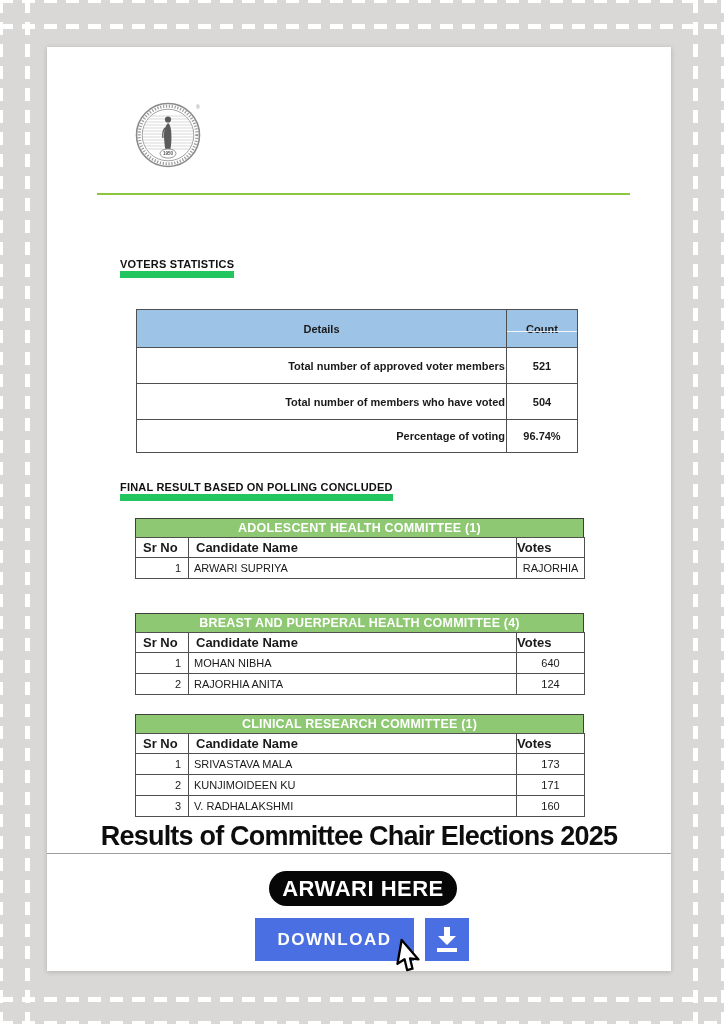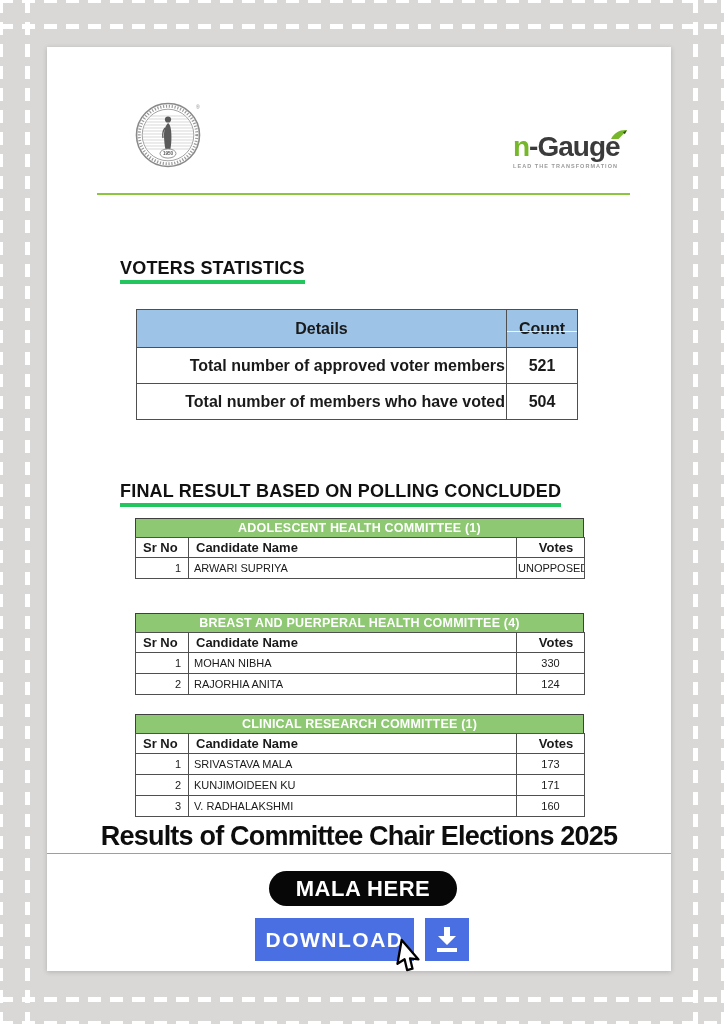--- a/index.html
+++ b/index.html
@@ -22,59 +22,59 @@
   
   .seal{position:absolute;left:88px;top:55px;width:66px;height:66px;}
   .ngauge{position:absolute;left:466px;top:86px;}
   .ng-row{font-size:28px;font-weight:bold;letter-spacing:-1px;line-height:28px;white-space:nowrap;}
   .ng-n{color:#76b82a;}
   .ng-rest{color:#3b3b3b;}
   .ng-leaf{position:absolute;right:-8px;top:-4px;}
   .ng-tag{font-size:5.5px;letter-spacing:1.05px;color:#9a9a9a;margin-top:2px;font-weight:bold;}
   .green-rule{position:absolute;left:50px;top:146px;width:533px;height:2px;background:#8cc63e;}
   
-  .h1{position:absolute;font-size:18px;font-weight:bold;color:#111;
-    border-bottom:4px solid #22c55e;padding-bottom:1px;letter-spacing:.2px;}
+  .h1{position:absolute;font-size:11px;font-weight:bold;color:#111;
+    border-bottom:7px solid #22c55e;padding-bottom:1px;letter-spacing:.2px;}
   .h1.voters{left:73px;top:211px;}
   .h1.final{left:73px;top:434px;}
   
   table{border-collapse:collapse;table-layout:fixed;}
   .stats{position:absolute;left:89px;top:262px;width:441px;}
-  .stats th,.stats td{border:1px solid #4f4f4f;font-size:16px;overflow:hidden;}
+  .stats th,.stats td{border:1px solid #4f4f4f;font-size:11px;overflow:hidden;}
   .stats th{background:#9dc3e6;height:35px;font-weight:bold;text-align:center;
     vertical-align:middle;position:relative;}
   .stats th.count::after{content:"";position:absolute;left:0;right:0;top:21px;height:1px;
     background:rgba(255,255,255,.85);}
   .stats td{height:33px;font-weight:bold;vertical-align:middle;}
   .stats tr.last td{height:30px;}
   .stats td.lbl{padding-left:11px;text-align:right;}
   .stats td.val{text-align:center;}
   
   .ctable{position:absolute;left:88px;width:449px;}
   .ctable .bar{height:19px;background:#8ec873;border:1px solid #3f3f3f;border-bottom:none;
     color:#fff;font-weight:bold;font-size:12.5px;text-align:center;line-height:19px;
     letter-spacing:.2px;box-sizing:border-box;}
   .ctable table{width:449px;}
   .ctable th,.ctable td{border:1px solid #4f4f4f;font-size:11px;vertical-align:middle;overflow:hidden;}
   .ctable th{height:17px;font-weight:bold;text-align:left;padding-left:7px;font-size:13px;}
-  .ctable th.votes{text-align:center;padding-left:12px;}
+  .ctable th.votes{padding-left:0;}
   .ctable td{height:18px;}
   .ctable td.sr{text-align:right;padding-right:7px;}
   .ctable td.name{padding-left:5px;}
   .ctable td.votes{text-align:center;}
   .ct1{top:471px;} .ct2{top:566px;} .ct3{top:667px;}
   
   .big-title{position:absolute;left:0;right:0;top:774px;text-align:center;
     font-size:27px;font-weight:bold;letter-spacing:-.8px;color:#0d0d0d;}
   .title-rule{position:absolute;left:0;right:0;top:806px;height:1px;background:#9e9e9e;}
   .click-btn{position:absolute;left:222px;top:824px;width:188px;height:35px;background:#070707;
     border-radius:18px;color:#fff;font-size:22px;font-weight:bold;text-align:center;
     line-height:35px;letter-spacing:.5px;cursor:pointer;}
   .dl-btn{position:absolute;left:208px;top:871px;width:159px;height:43px;background:#4a6fe3;
-    color:#fff;font-size:21px;font-weight:bold;text-align:center;line-height:43px;
+    color:#fff;font-size:17px;font-weight:bold;text-align:center;line-height:43px;
     letter-spacing:1.5px;cursor:pointer;}
   .dl-icon-btn{position:absolute;left:378px;top:871px;width:44px;height:43px;background:#4a6fe3;
     cursor:pointer;display:flex;align-items:center;justify-content:center;}
   .cursor{position:absolute;left:348px;top:893px;transform:rotate(10deg);}
 </style>
 </head>
 <body>
 
 <div class="stage">
 
@@ -114,30 +114,20 @@
       </g>
       <circle cx="33" cy="17.5" r="3.1" fill="#5a5a5a"></circle>
       <path d="M33 21 C29.6 24.5 28.6 30 29.1 36.5 C29.4 42.5 30.2 47.5 31.6 50.5
                L34.6 50.5 C36.4 44.5 36.9 35.5 36 28 C35.5 24.3 34.7 22.2 33 21 Z" fill="#5a5a5a"></path>
       <path d="M30 26 C27.8 29 27.4 33 28 36" fill="none" stroke="#5a5a5a" stroke-width="1.3"></path>
       <ellipse cx="33" cy="51.5" rx="8" ry="4.6" fill="#fff" stroke="#8a8a8a" stroke-width="0.9"></ellipse>
       <text x="33" y="53.4" font-size="4.6" fill="#555" text-anchor="middle" font-weight="bold">1950</text>
       <text x="61" y="7" font-size="5" fill="#8a8a8a">®</text>
     </svg>
 
-    <div class="ngauge">
-      <div class="ng-row">
-        <span class="ng-n">n</span><span class="ng-rest">-Gauge</span>
-        <svg class="ng-leaf" width="18" height="11" viewBox="0 0 18 11">
-          <path d="M1 10 C4.5 3.5 10.5 0.5 17 1.2 L8.5 10 Z" fill="#76b82a"></path>
-          <path d="M13 3.2 L17 1.2 L14.8 5.2 Z" fill="#2f4d12"></path>
-        </svg>
-      </div>
-      <div class="ng-tag">LEAD THE TRANSFORMATION</div>
-    </div>
 
     <div class="green-rule"></div>
 
     <div class="h1 voters">VOTERS STATISTICS</div>
 
     <table class="stats">
       <colgroup>
           <col style="width:370px">
           <col style="width:71px">
         </colgroup>
@@ -148,20 +138,24 @@
         </tr>
       </thead>
       <tbody>
         <tr>
           <td class="lbl">Total number of approved voter members</td>
           <td class="val">521</td>
         </tr>
         <tr>
           <td class="lbl">Total number of members who have voted</td>
           <td class="val">504</td>
+        </tr>
+        <tr class="last">
+          <td class="lbl">Percentage of voting</td>
+          <td class="val">96.74%</td>
         </tr>
       </tbody>
     </table>
 
     <div class="h1 final">FINAL RESULT BASED ON POLLING CONCLUDED</div>
 
     <div class="ctable ct1">
       <div class="bar">ADOLESCENT HEALTH COMMITTEE (1)</div>
       <table>
         <colgroup>
@@ -171,21 +165,21 @@
           </colgroup>
         <tbody>
             <tr>
           <th>Sr No</th>
           <th>Candidate Name</th>
           <th class="votes">Votes</th>
         </tr>
         <tr>
           <td class="sr">1</td>
           <td class="name">ARWARI SUPRIYA</td>
-          <td class="votes">UNOPPOSED</td>
+          <td class="votes">RAJORHIA</td>
         </tr>
       </tbody>
         </table>
     </div>
 
     <div class="ctable ct2">
       <div class="bar">BREAST AND PUERPERAL HEALTH COMMITTEE (4)</div>
       <table>
         <colgroup>
             <col style="width:53px">
@@ -194,21 +188,21 @@
           </colgroup>
         <tbody>
             <tr>
           <th>Sr No</th>
           <th>Candidate Name</th>
           <th class="votes">Votes</th>
         </tr>
         <tr>
           <td class="sr">1</td>
           <td class="name">MOHAN NIBHA</td>
-          <td class="votes">330</td>
+          <td class="votes">640</td>
         </tr>
         <tr>
           <td class="sr">2</td>
           <td class="name">RAJORHIA ANITA</td>
           <td class="votes">124</td>
         </tr>
       </tbody>
         </table>
     </div>
 
@@ -241,21 +235,21 @@
           <td class="name">V. RADHALAKSHMI</td>
           <td class="votes">160</td>
         </tr>
       </tbody>
         </table>
     </div>
 
     <div class="big-title">Results of Committee Chair Elections 2025</div>
     <div class="title-rule"></div>
 
-    <div class="click-btn">MALA HERE</div>
+    <div class="click-btn">ARWARI HERE</div>
 
     <div class="dl-btn">DOWNLOAD</div>
     <div class="dl-icon-btn">
       <svg width="26" height="27" viewBox="0 0 26 27">
         <path d="M10 1 h6 v9 h6 L13 19 L4 10 h6 Z" fill="#ffffff"></path>
         <rect x="3" y="22" width="20" height="4" fill="#ffffff"></rect>
       </svg>
     </div>
 
     <svg class="cursor" width="30" height="38" viewBox="0 0 26 33">

